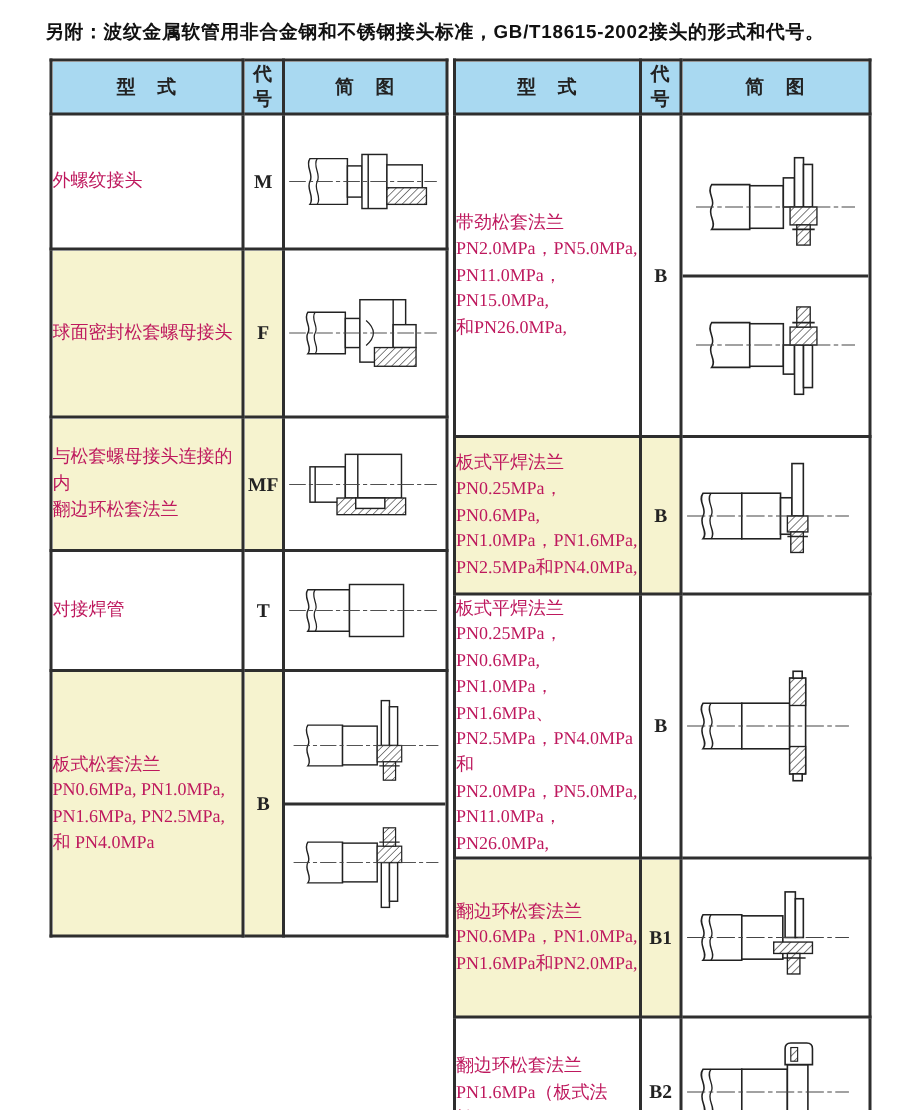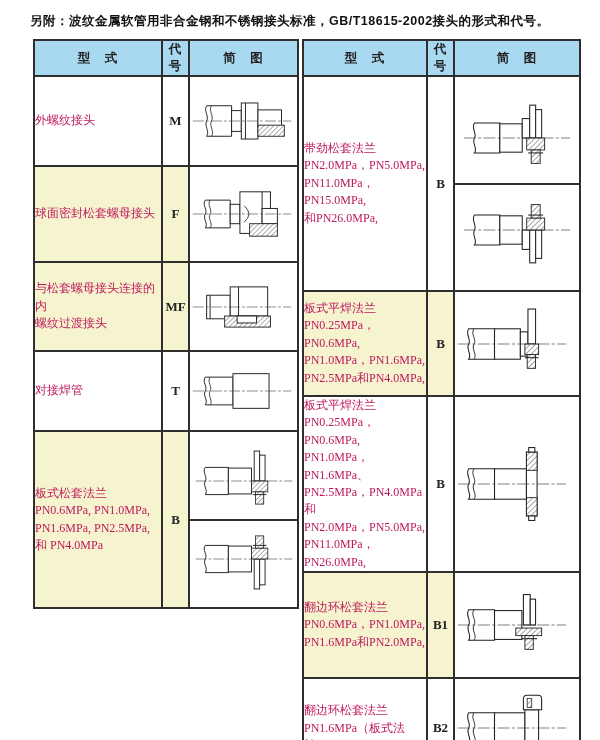--- a/index.html
+++ b/index.html
@@ -24,21 +24,21 @@
   .yl{background:#f6f3cf;}
   .halfwrap{display:flex;flex-direction:column;height:100%;}
   .half{flex:1;display:flex;align-items:center;justify-content:center;}
   .half + .half{border-top:2px solid #2e2e2e;}
   svg.dg{display:block;}
   .ln{fill:#ffffff;stroke:#222;stroke-width:1.4;}
   .lno{fill:none;stroke:#222;stroke-width:1.2;}
   .hz{stroke:#222;stroke-width:1.4;}
   .cl{stroke:#444;stroke-width:0.9;stroke-dasharray:16 3 4 3;}
   
-  #left-table  tr.r1{height:90px;}  #left-table tr.r2{height:96px;}
+  #left-table  tr.r1{height:90px;}  #left-table tr.r2{height:112px;}
   #left-table  tr.r3{height:92px;}  #left-table tr.r4{height:89px;}
   #left-table  tr.r5{height:64px;}  #left-table tr.r6{height:177px;}
   #right-table tr.r1{height:215px;border-radius:25px;} #right-table tr.r2{height:105px;}
   #right-table tr.r3{height:101px;} #right-table tr.r4{height:106px;}
   #right-table tr.r5{height:101px;}
 </style>
 </head>
 <body>
 
 <svg width="0" height="0" style="position:absolute" aria-hidden="true">
@@ -96,21 +96,21 @@
         <rect class="ln" x="104" y="42" width="22" height="22"></rect>
         <rect x="86" y="64" width="40" height="18" fill="url(#hx)" stroke="#222" stroke-width="1.3"></rect>
         <line class="cl" x1="4" y1="50" x2="146" y2="50"></line>
       </svg>
     </td>
   </tr>
 
 
   <tr class="r4">
     <td class="type yl">与松套螺母接头连接的内
-螺纹过渡接头</td>
+翻边环松套法兰</td>
     <td class="code yl">MF</td>
     <td class="diag">
       <svg class="dg" width="104" height="78" viewBox="0 0 150 100">
         <rect class="ln" x="24" y="33" width="34" height="34"></rect>
         <line class="hz" x1="29" y1="33" x2="29" y2="67"></line>
         <rect class="ln" x="58" y="21" width="54" height="42"></rect>
         <line class="hz" x1="70" y1="21" x2="70" y2="63"></line>
         <rect x="50" y="63" width="66" height="16" fill="url(#hx)" stroke="#222" stroke-width="1.3"></rect>
         <rect class="ln" x="68" y="63" width="28" height="10"></rect>
         <line class="cl" x1="4" y1="50" x2="146" y2="50"></line>

